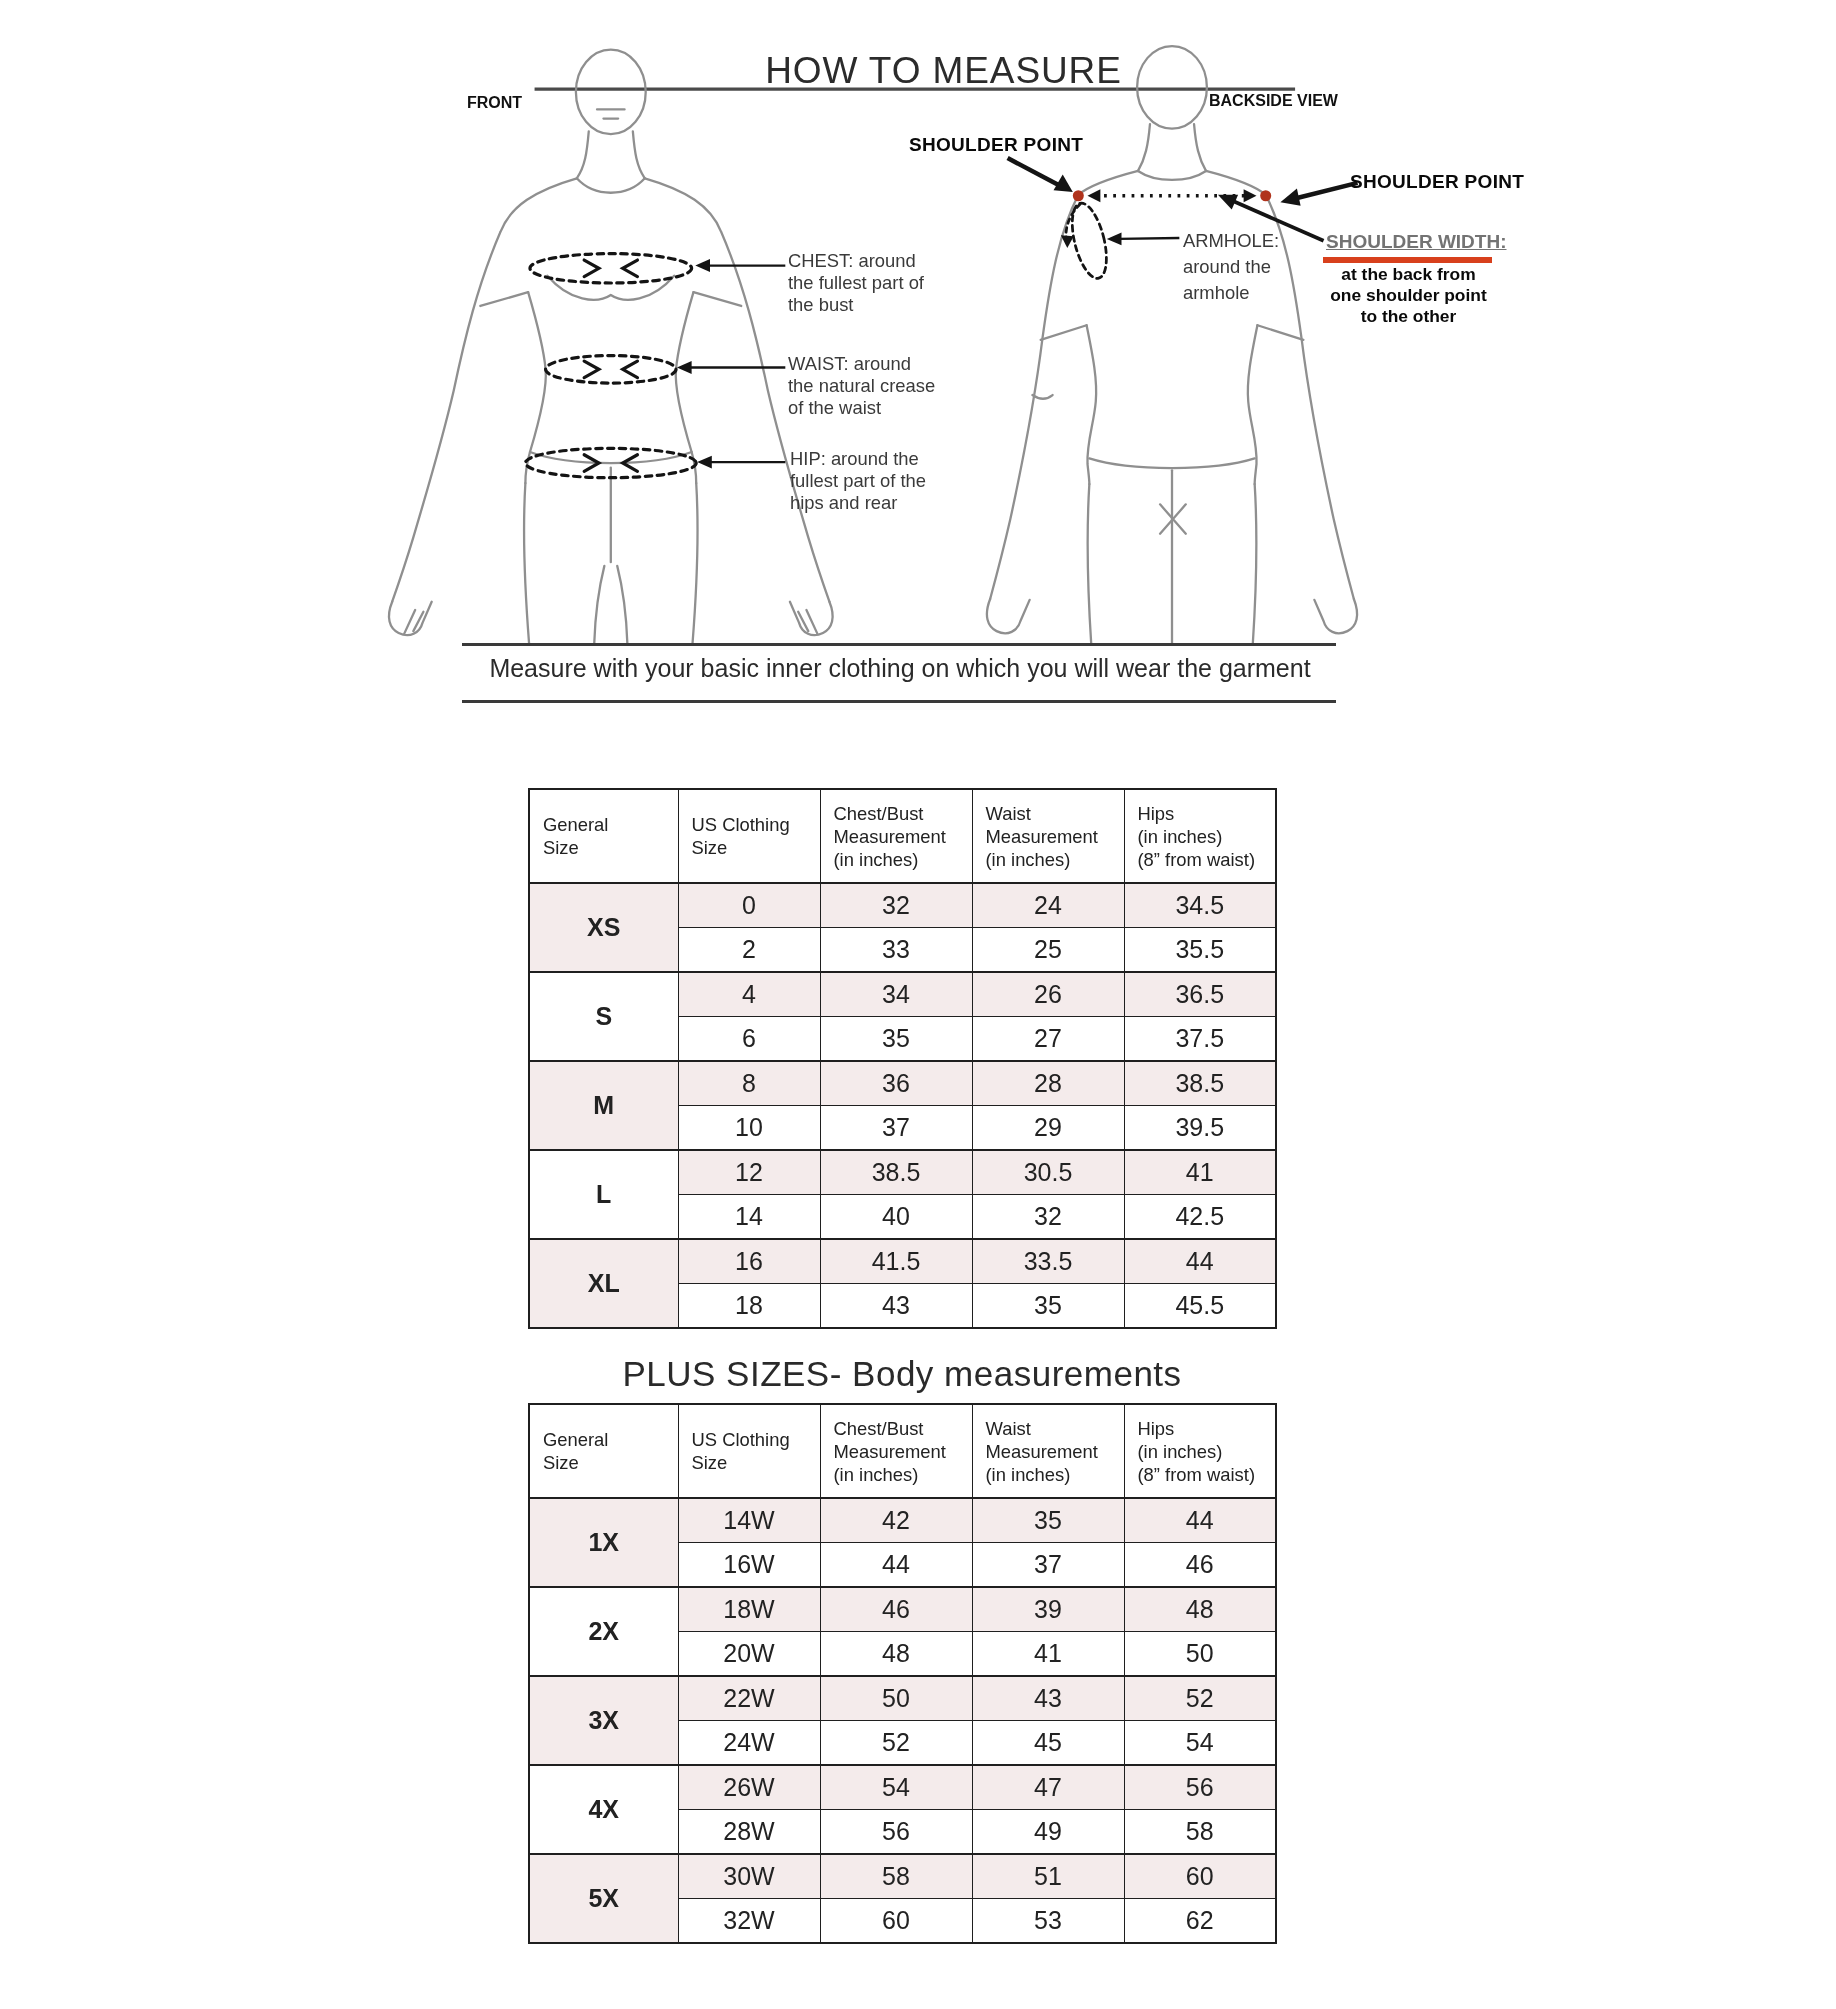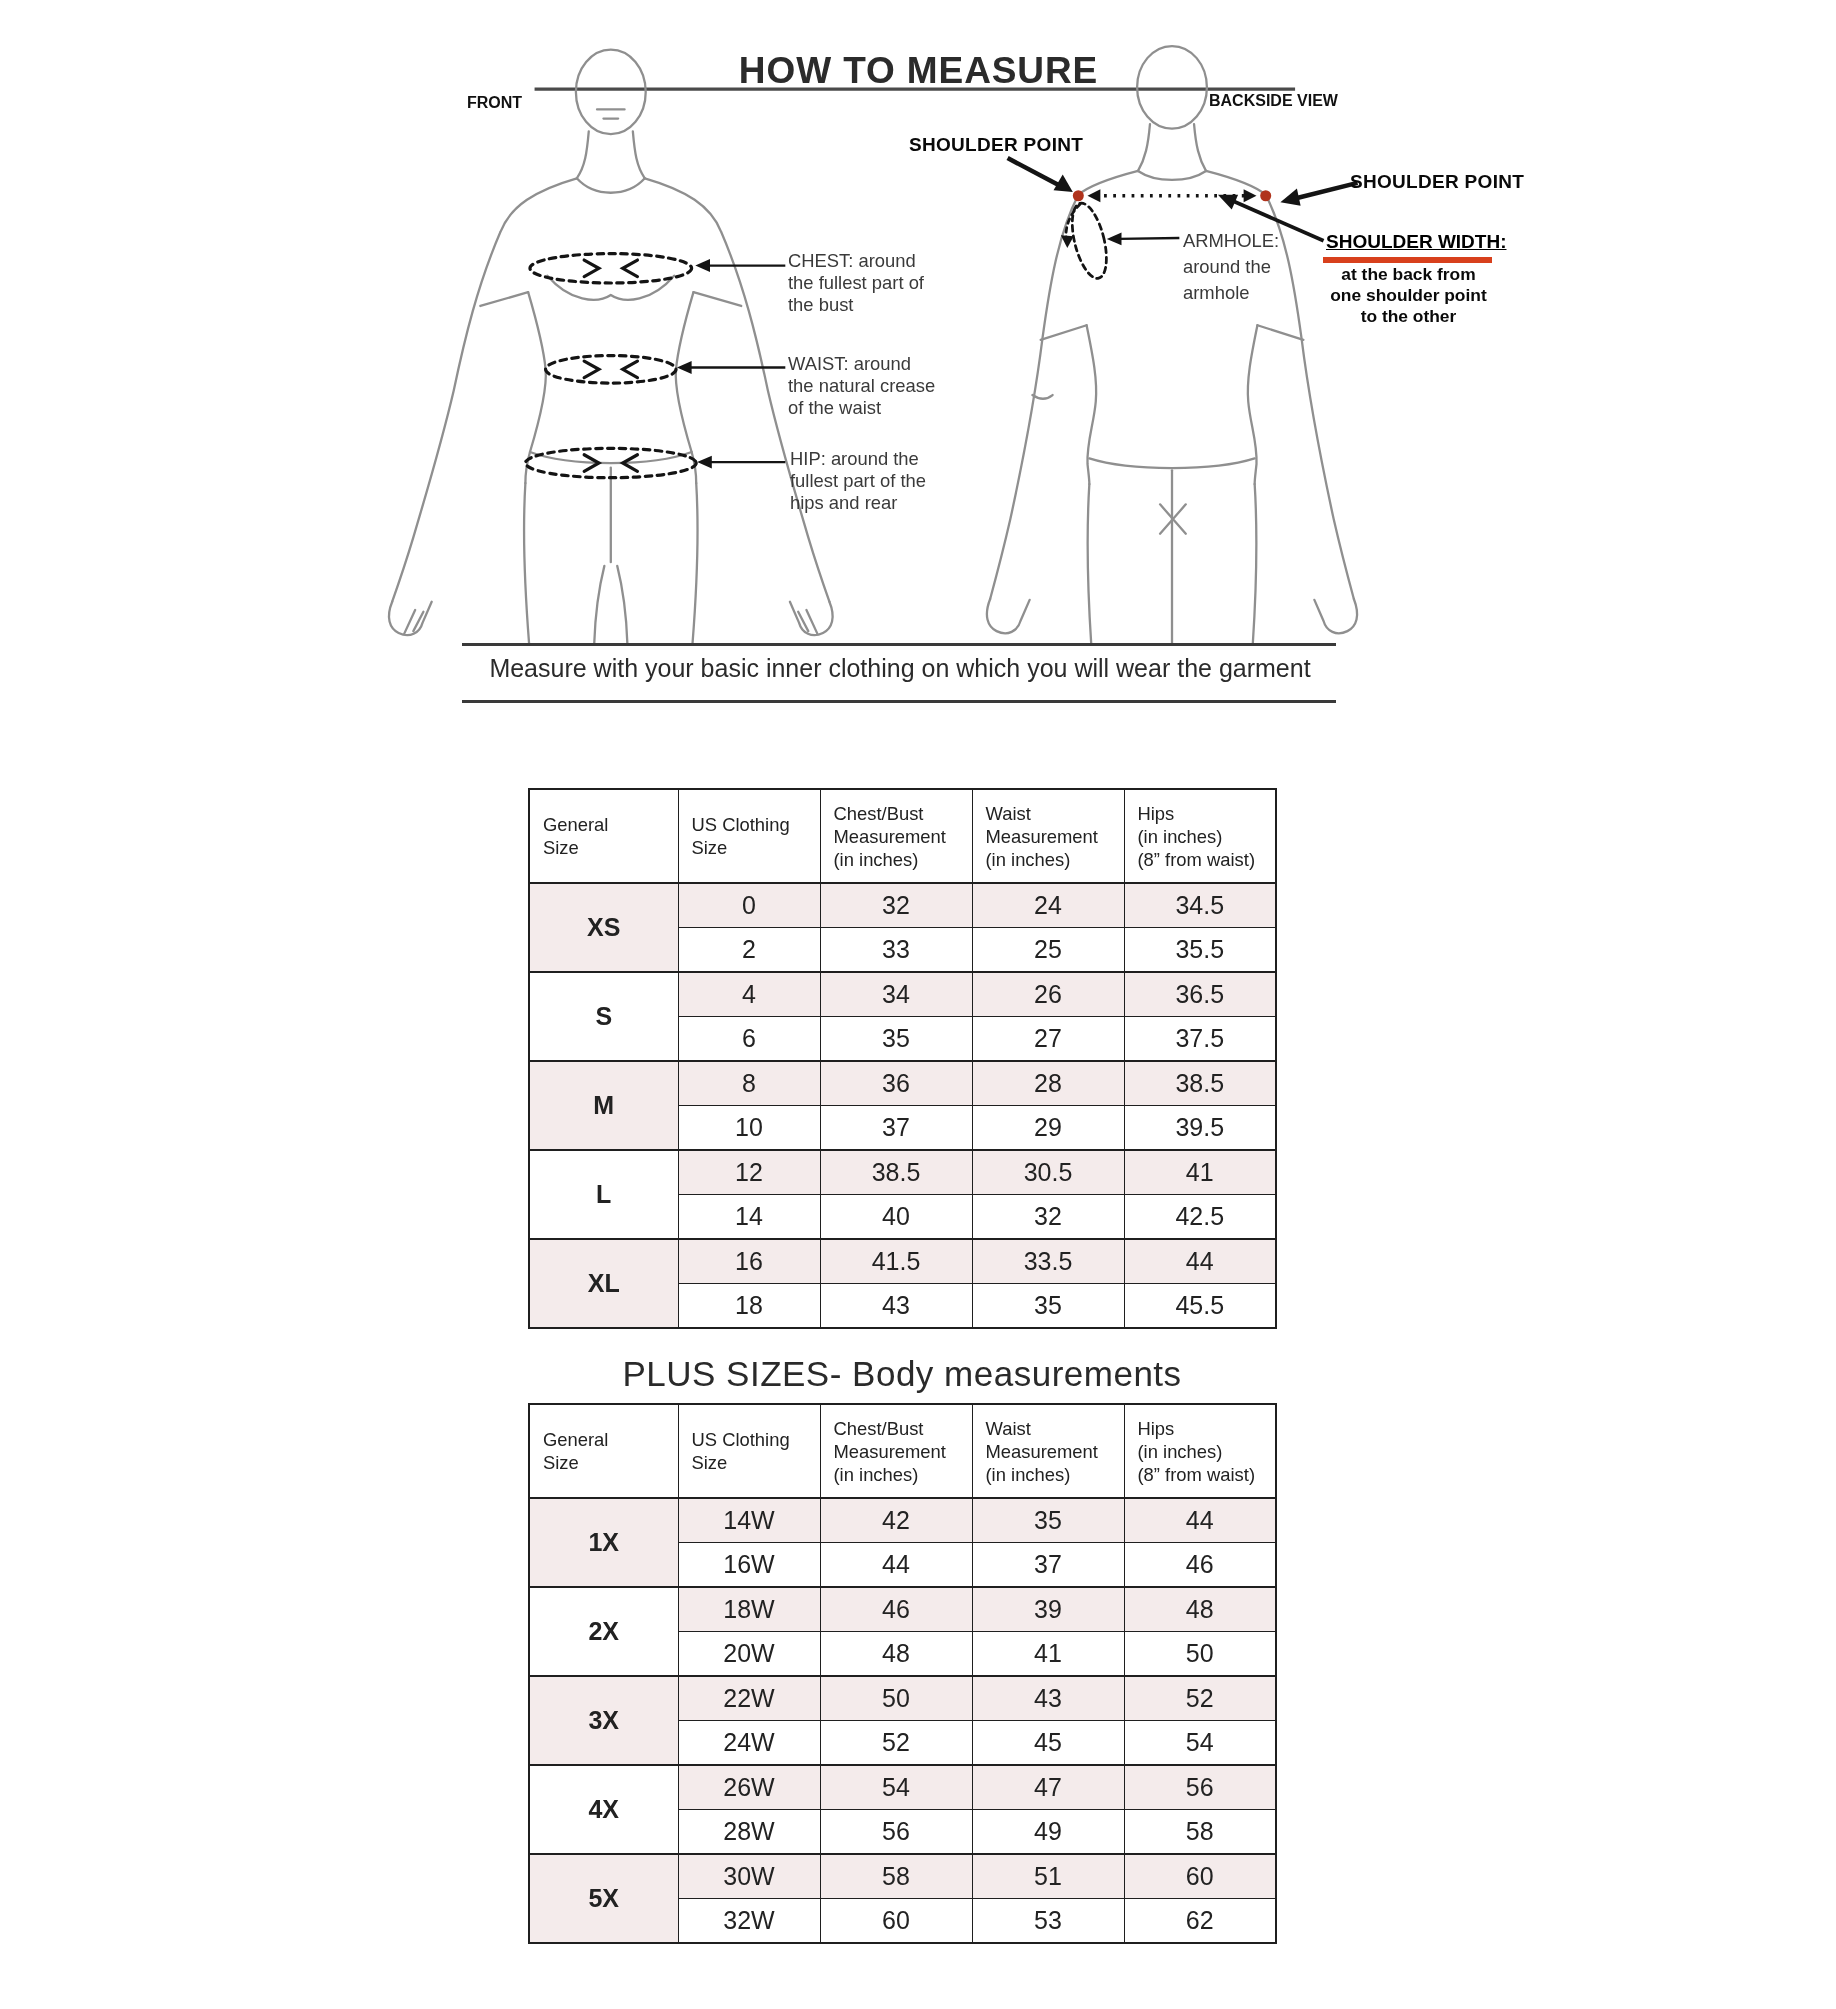--- a/index.html
+++ b/index.html
@@ -6,21 +6,21 @@
   .canvas{position:relative;width:1837px;height:2009px;background:#fff;overflow:hidden;
           font-family:"Liberation Sans","DejaVu Sans",sans-serif;color:#222;}
   .abs{position:absolute;}
   .pre{white-space:pre-line;}
 
   
   .page-title{font-size:37px;letter-spacing:0.9px;color:#2b2b2b;text-align:center;}
   .view-label{font-size:16px;font-weight:700;color:#111;}
   .sp-label{font-size:19px;font-weight:700;color:#0a0a0a;letter-spacing:0.3px;}
   .body-note{font-size:18.4px;line-height:22px;color:#3a3a3a;}
-  .sw-title{font-size:19px;font-weight:700;color:#000000;text-decoration:underline;}
+  .sw-title{font-size:19px;font-weight:700;color:#737373;text-decoration:underline;}
   .sw-bar{height:5.5px;background:var(--underline-bar,#d8401c);}
   .sw-desc{font-size:17.4px;font-weight:700;line-height:21px;color:#0a0a0a;text-align:center;}
   .footer-note{font-size:25px;color:#2b2b2b;text-align:center;}
   .rule{height:2.8px;background:#3a3a3a;}
 
   
   .section-title{font-size:35px;color:#2a2a2a;text-align:center;letter-spacing:0.5px;}
 
   
   table.sizes{border-collapse:collapse;table-layout:fixed;border:2.8px solid #1f1f1f;background:#fff;}
@@ -132,21 +132,21 @@
       <polygon points="1162,270 1155,256 1169,257"></polygon>
       <polygon points="1168,209 1147,207 1157,190"></polygon>
       <polygon points="1394,220 1412,205 1416,224"></polygon>
       <polygon points="1326,212 1348,212 1341,228"></polygon>
     </g>
 
     <circle class="dot" cx="1174" cy="213" r="6"></circle>
     <circle class="dot" cx="1378" cy="213" r="6"></circle>
   </svg>
 
-  <div class="abs page-title" style="left:643px;top:50px;width:551px;font-weight:bold;">HOW TO MEASURE</div>
+  <div class="abs page-title" style="left:668px;top:50px;width:551px;">HOW TO MEASURE</div>
   <div class="abs view-label" style="left:467px;top:94px;">FRONT</div>
   <div class="abs view-label" style="left:1209px;top:92px;">BACKSIDE VIEW</div>
 
   <div class="abs sp-label" style="left:909px;top:134px;">SHOULDER POINT</div>
   <div class="abs sp-label" style="left:1350px;top:171px;">SHOULDER POINT</div>
 
   <div class="abs body-note pre" style="left:1183px;top:228px;line-height:26px;">ARMHOLE:
 around the
 armhole</div>
 

